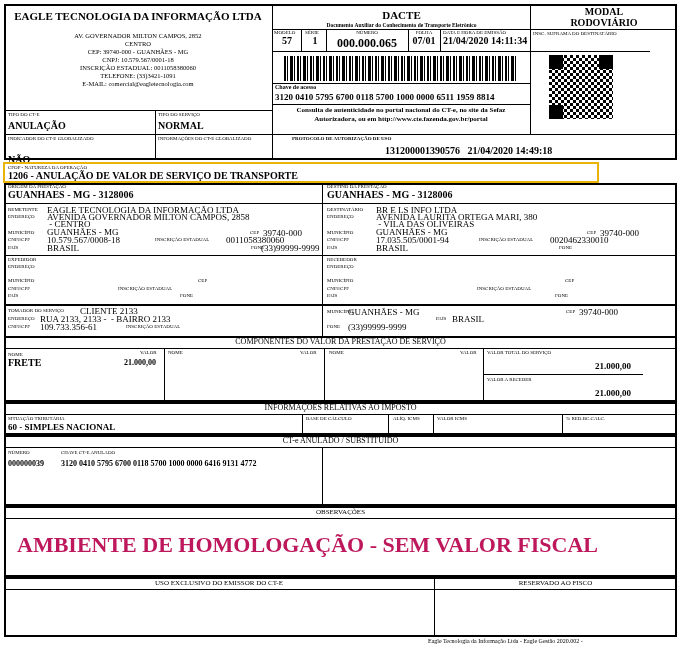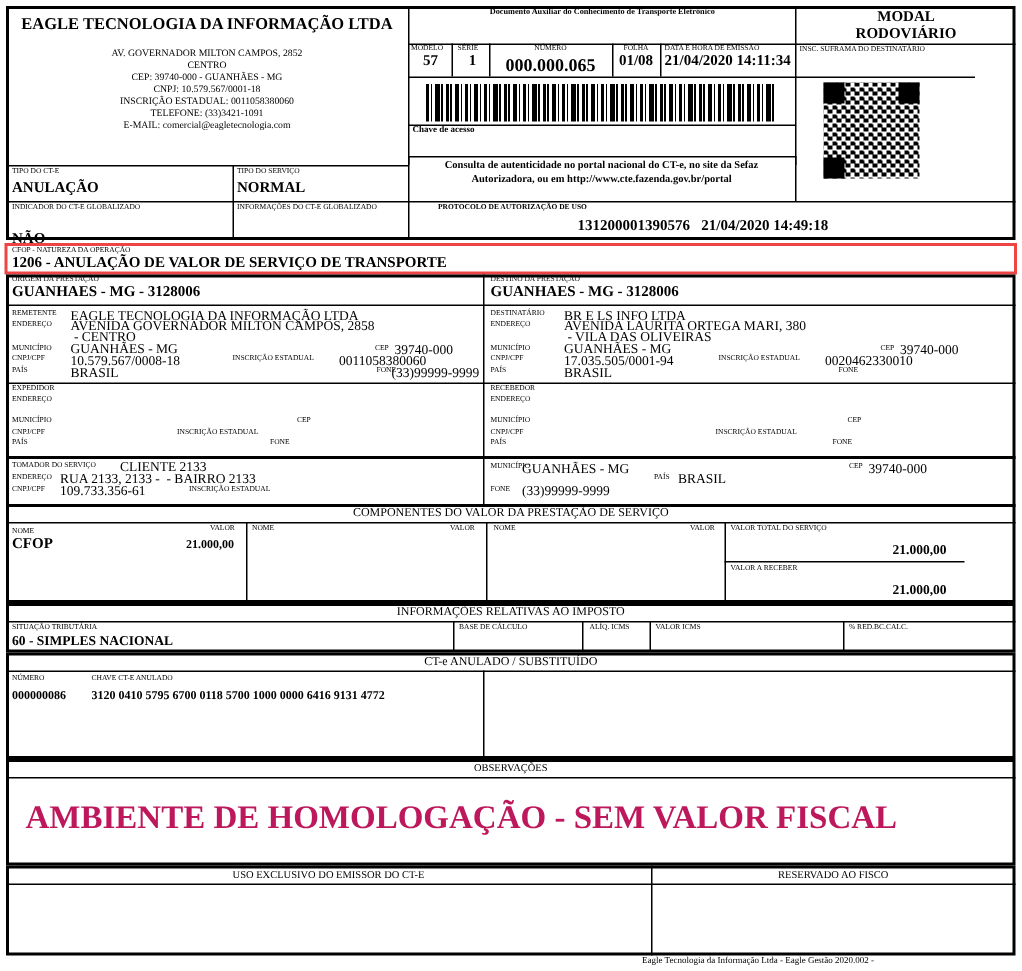--- a/index.html
+++ b/index.html
@@ -29,20 +29,21 @@
     <div>CNPJ: 10.579.567/0001-18</div>
     <div>INSCRIÇÃO ESTADUAL: 0011058380060</div>
     <div>TELEFONE: (33)3421-1091</div>
     <div>E-MAIL: comercial@eagletecnologia.com</div>
   </div>
 </div>
 <div class="vline" style="left:272px;top:4px;height:106px;"></div>
 <div class="vline" style="left:530px;top:4px;height:106px;"></div>
 
 <div class="abs center" style="left:273px;top:4px;width:257px;">
+  <div class="bold" style="font-size:11px;margin-top:5px;">DACTE</div>
   <div class="bold" style="font-size:5.5px;margin-top:1px;">Documento Auxiliar do Conhecimento de Transporte Eletrônico</div>
 </div>
 <div class="hline" style="left:272px;top:29px;width:258px;"></div>
 
 <div class="abs" style="left:274px;top:30px;width:26px;">
   <div class="lbl">MODELO</div>
   <div class="val bold center">57</div>
 </div>
 <div class="vline" style="left:301px;top:29px;height:22px;"></div>
 <div class="abs" style="left:305px;top:30px;width:20px;">
@@ -50,34 +51,35 @@
   <div class="val bold center">1</div>
 </div>
 <div class="vline" style="left:326px;top:29px;height:22px;"></div>
 <div class="abs center" style="left:327px;top:30px;width:80px;">
   <div class="lbl">NÚMERO</div>
   <div class="val bold" style="font-size:12px;margin-top:2px;">000.000.065</div>
 </div>
 <div class="vline" style="left:408px;top:29px;height:22px;"></div>
 <div class="abs center" style="left:409px;top:30px;width:30px;">
   <div class="lbl">FOLHA</div>
-  <div class="val bold">01/08</div>
+  <div class="val bold">07/01</div>
 </div>
 <div class="vline" style="left:440px;top:29px;height:22px;"></div>
 <div class="abs" style="left:443px;top:30px;width:86px;">
   <div class="lbl">DATA E HORA DE EMISSÃO</div>
   <div class="val bold">21/04/2020 14:11:34</div>
 </div>
 <div class="hline" style="left:272px;top:51px;width:258px;"></div>
 
 <div class="abs" style="left:284px;top:56px;width:234px;height:25px;
   background: repeating-linear-gradient(90deg,#000 0 2px,#fff 2px 3px,#000 3px 4px,#fff 4px 6px,#000 6px 9px,#fff 9px 10px,#000 10px 11px,#fff 11px 13px);"></div>
 <div class="hline" style="left:272px;top:83px;width:258px;"></div>
 <div class="abs" style="left:275px;top:84px;">
   <div class="bold" style="font-size:6px;">Chave de acesso</div>
+  <div class="val bold" style="font-size:9px;margin-top:2px;">3120 0410 5795 6700 0118 5700 1000 0000 6511 1959 8814</div>
 </div>
 
 <div class="abs center bold" style="left:531px;top:6px;width:146px;font-size:10px;line-height:11px;">
   <div>MODAL</div>
   <div>RODOVIÁRIO</div>
 </div>
 <div class="hline" style="left:530px;top:29px;width:147px;"></div>
 <div class="abs lbl" style="left:533px;top:31px;">INSC. SUFRAMA DO DESTINATÁRIO</div>
 <div class="hline" style="left:530px;top:51px;width:120px;"></div>
 
@@ -105,21 +107,21 @@
 <div class="vline" style="left:272px;top:104px;height:56px;"></div>
 <div class="hline" style="left:4px;top:134px;width:673px;"></div>
 <div class="abs" style="left:8px;top:136px;">
   <div class="lbl">INDICADOR DO CT-E GLOBALIZADO</div>
   <div class="val" style="margin-top:13px;">NÃO</div>
 </div>
 <div class="abs lbl" style="left:158px;top:136px;">INFORMAÇÕES DO CT-E GLOBALIZADO</div>
 <div class="abs lbl bold" style="left:292px;top:136px;">PROTOCOLO DE AUTORIZAÇÃO DE USO</div>
 <div class="abs val bold" style="left:385px;top:146px;white-space:pre;">131200001390576   21/04/2020 14:49:18</div>
 
-<div class="abs" style="left:3px;top:162px;width:675px;height:21px;border:2px solid #ef4444;">
+<div class="abs" style="left:3px;top:162px;width:596px;height:21px;border:2px solid #eab308;">
   <div class="lbl" style="margin:1px 0 0 3px;">CFOP - NATUREZA DA OPERAÇÃO</div>
   <div class="val" style="margin-left:3px;">1206 - ANULAÇÃO DE VALOR DE SERVIÇO DE TRANSPORTE</div>
 </div>
 
 <div class="box thick" style="left:4px;top:183px;width:673px;height:155px;"></div>
 <div class="abs" style="left:8px;top:184px;">
   <div class="lbl">ORIGEM DA PRESTAÇÃO</div>
   <div class="val">GUANHAES - MG - 3128006</div>
 </div>
 <div class="vline" style="left:322px;top:183px;height:155px;"></div>
@@ -208,21 +210,21 @@
   <div class="abs" style="left:444px;top:9px;">BRASIL</div>
   <div class="abs lbl" style="left:319px;top:18px;">FONE</div>
   <div class="abs" style="left:340px;top:17px;">(33)99999-9999</div>
 </div>
 
 <div class="box thick" style="left:4px;top:336px;width:673px;height:66px;"></div>
 <div class="abs sec-title" style="left:4px;top:337px;width:673px;">COMPONENTES DO VALOR DA PRESTAÇÃO DE SERVIÇO</div>
 <div class="hline" style="left:4px;top:348px;width:673px;"></div>
 <div class="abs lbl" style="left:8px;top:352px;">NOME</div>
 <div class="abs lbl" style="left:140px;top:350px;">VALOR</div>
-<div class="abs val" style="left:8px;top:358px;">CFOP</div>
+<div class="abs val" style="left:8px;top:358px;">FRETE</div>
 <div class="abs val" style="left:124px;top:358px;font-size:8px;">21.000,00</div>
 <div class="vline" style="left:164px;top:348px;height:53px;"></div>
 <div class="abs lbl" style="left:168px;top:350px;">NOME</div>
 <div class="abs lbl" style="left:300px;top:350px;">VALOR</div>
 <div class="vline" style="left:324px;top:348px;height:53px;"></div>
 <div class="abs lbl" style="left:329px;top:350px;">NOME</div>
 <div class="abs lbl" style="left:460px;top:350px;">VALOR</div>
 <div class="vline" style="left:483px;top:348px;height:53px;"></div>
 <div class="abs lbl" style="left:487px;top:350px;">VALOR TOTAL DO SERVIÇO</div>
 <div class="abs val bold" style="left:595px;top:361px;font-size:9px;">21.000,00</div>
@@ -241,21 +243,21 @@
 <div class="abs lbl" style="left:393px;top:416px;">ALÍQ. ICMS</div>
 <div class="vline" style="left:433px;top:414px;height:20px;"></div>
 <div class="abs lbl" style="left:437px;top:416px;">VALOR ICMS</div>
 <div class="vline" style="left:562px;top:414px;height:20px;"></div>
 <div class="abs lbl" style="left:566px;top:416px;">% RED.BC.CALC.</div>
 
 <div class="box thick" style="left:4px;top:435px;width:673px;height:71px;"></div>
 <div class="abs sec-title" style="left:4px;top:436px;width:673px;">CT-e  ANULADO / SUBSTITUÍDO</div>
 <div class="hline" style="left:4px;top:447px;width:673px;"></div>
 <div class="abs lbl" style="left:8px;top:450px;">NÚMERO</div>
-<div class="abs val" style="left:8px;top:459px;font-size:8px;">000000086</div>
+<div class="abs val" style="left:8px;top:459px;font-size:8px;">000000039</div>
 <div class="abs lbl" style="left:61px;top:450px;">CHAVE  CT-E  ANULADO</div>
 <div class="abs val" style="left:61px;top:459px;font-size:8px;">3120 0410 5795 6700 0118 5700 1000 0000 6416 9131 4772</div>
 <div class="vline" style="left:322px;top:447px;height:58px;"></div>
 
 <div class="box thick" style="left:4px;top:506px;width:673px;height:71px;"></div>
 <div class="abs sec-title" style="left:4px;top:507px;width:673px;font-size:7px;">OBSERVAÇÕES</div>
 <div class="hline" style="left:4px;top:518px;width:673px;"></div>
 <div class="abs bold" style="left:17px;top:532px;font-size:22px;color:#be185d;white-space:nowrap;">AMBIENTE DE HOMOLOGAÇÃO - SEM VALOR FISCAL</div>
 
 <div class="box thick" style="left:4px;top:577px;width:673px;height:60px;"></div>

